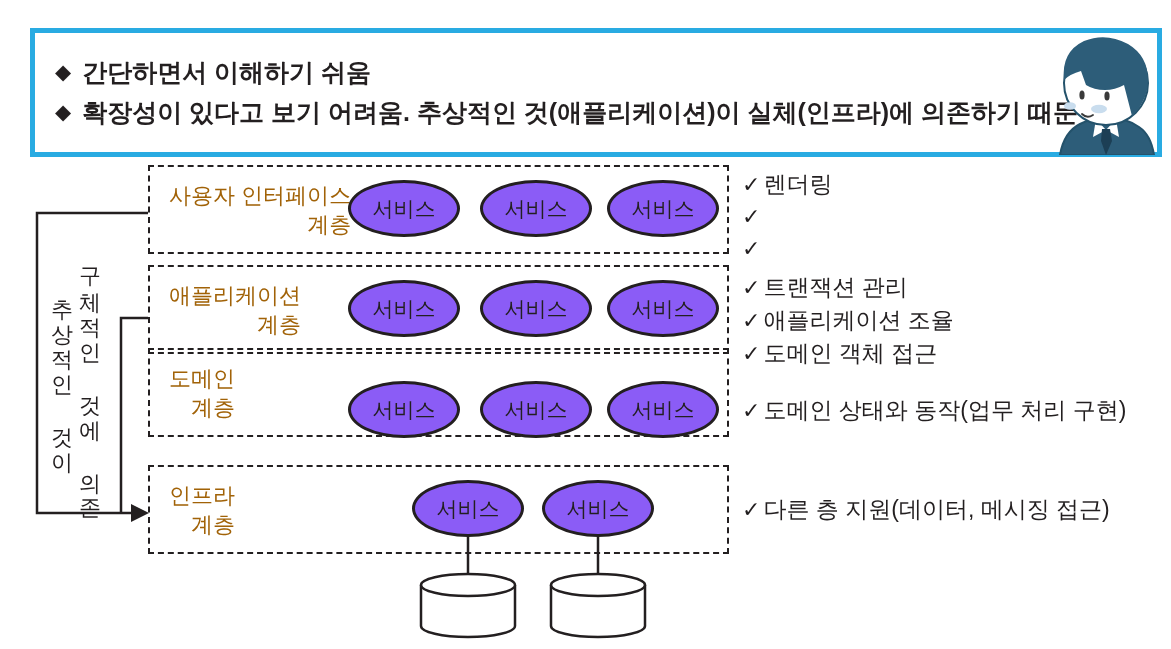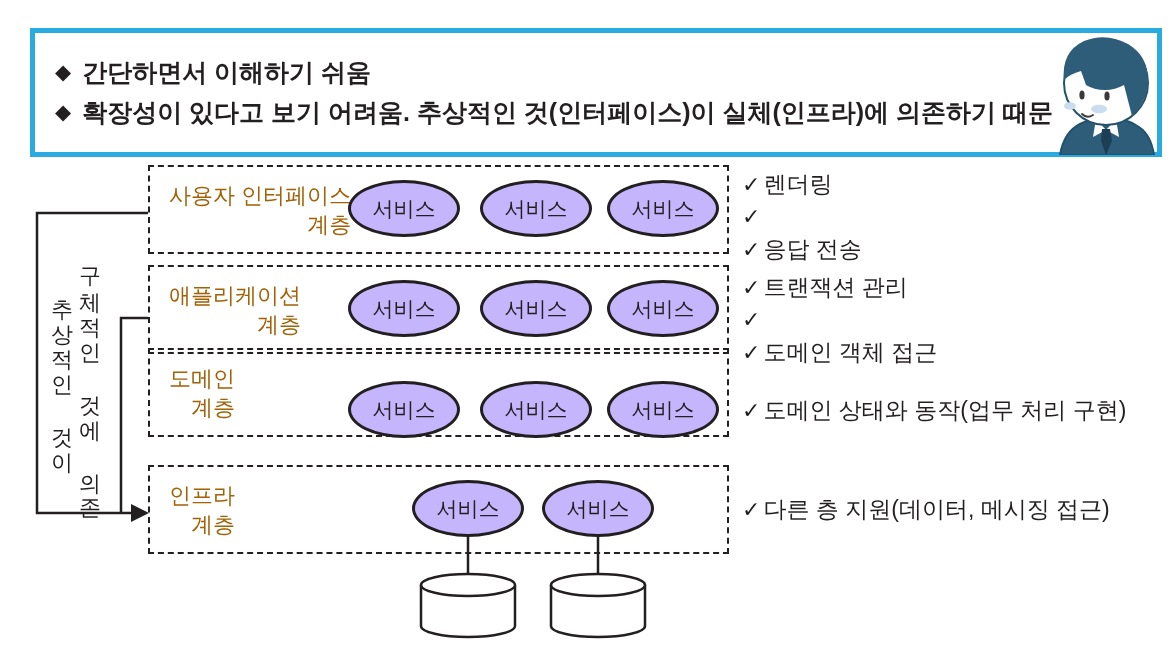--- a/index.html
+++ b/index.html
@@ -29,21 +29,21 @@
     border: 2px dashed #231f20; background: transparent; z-index: 2;
   }
   .layer-label {
     position: absolute; left: 19px; top: 50%; transform: translateY(-50%);
     font-size: 22px; line-height: 1.32; white-space: pre-line; color: #a16207; text-align: right;
   }
   
   .oval {
     position: absolute; width: 112px; height: 57px;
     border: 3px solid #231f20; border-radius: 50%;
-    background: #c4b5fd; display: flex; align-items: center; justify-content: center;
+    background: #8b5cf6; display: flex; align-items: center; justify-content: center;
     font-size: 21px; color: #231f20; z-index: 3;
   }
   
   .notes { position: absolute; z-index: 2; }
   .note-item {
     display: flex; align-items: baseline; font-size: 23px; line-height: 32px;
     color: #231f20; white-space: nowrap;
   }
   .note-item .check { margin-right: 3px; font-size: 22px; }
   
@@ -81,21 +81,21 @@
     </g>
   </svg>
 
   <div class="banner">
     <div class="banner-line">
       <span class="diamond">◆</span>
       <span>간단하면서 이해하기 쉬움</span>
     </div>
     <div class="banner-line">
       <span class="diamond">◆</span>
-      <span>확장성이 있다고 보기 어려움. 추상적인 것(인터페이스)이 실체(인프라)에 의존하기 때문</span>
+      <span>확장성이 있다고 보기 어려움. 추상적인 것(애플리케이션)이 실체(인프라)에 의존하기 때문</span>
     </div>
   </div>
 
   <svg class="avatar" viewBox="0 0 120 126">
 
     <path d="M 14 126 Q 18 103 34 95 Q 48 88 60 88 Q 78 88 93 98 Q 105 106 108 126 Z" fill="#2d5d79" stroke="#24526b" stroke-width="2"></path>
 
     <path d="M 50 90 L 60 101 L 47 108 Z" fill="#ffffff"></path>
     <path d="M 70 90 L 60 101 L 73 108 Z" fill="#ffffff"></path>
 
@@ -151,31 +151,31 @@
   <div class="notes" style="left:742px; top:168px;">
     <div class="note-item">
       <span class="check">✓</span>
       <span>렌더링</span>
     </div>
     <div class="note-item">
       <span class="check">✓</span>
     </div>
     <div class="note-item">
       <span class="check">✓</span>
-      <span>응답 전송</span>
     </div>
   </div>
 
   <div class="notes" style="left:742px; top:271px;">
     <div class="note-item">
       <span class="check">✓</span>
       <span>트랜잭션 관리</span>
     </div>
     <div class="note-item">
       <span class="check">✓</span>
+      <span>애플리케이션 조율</span>
     </div>
     <div class="note-item">
       <span class="check">✓</span>
       <span>도메인 객체 접근</span>
     </div>
   </div>
 
   <div class="notes" style="left:742px; top:394px;">
     <div class="note-item">
       <span class="check">✓</span>

